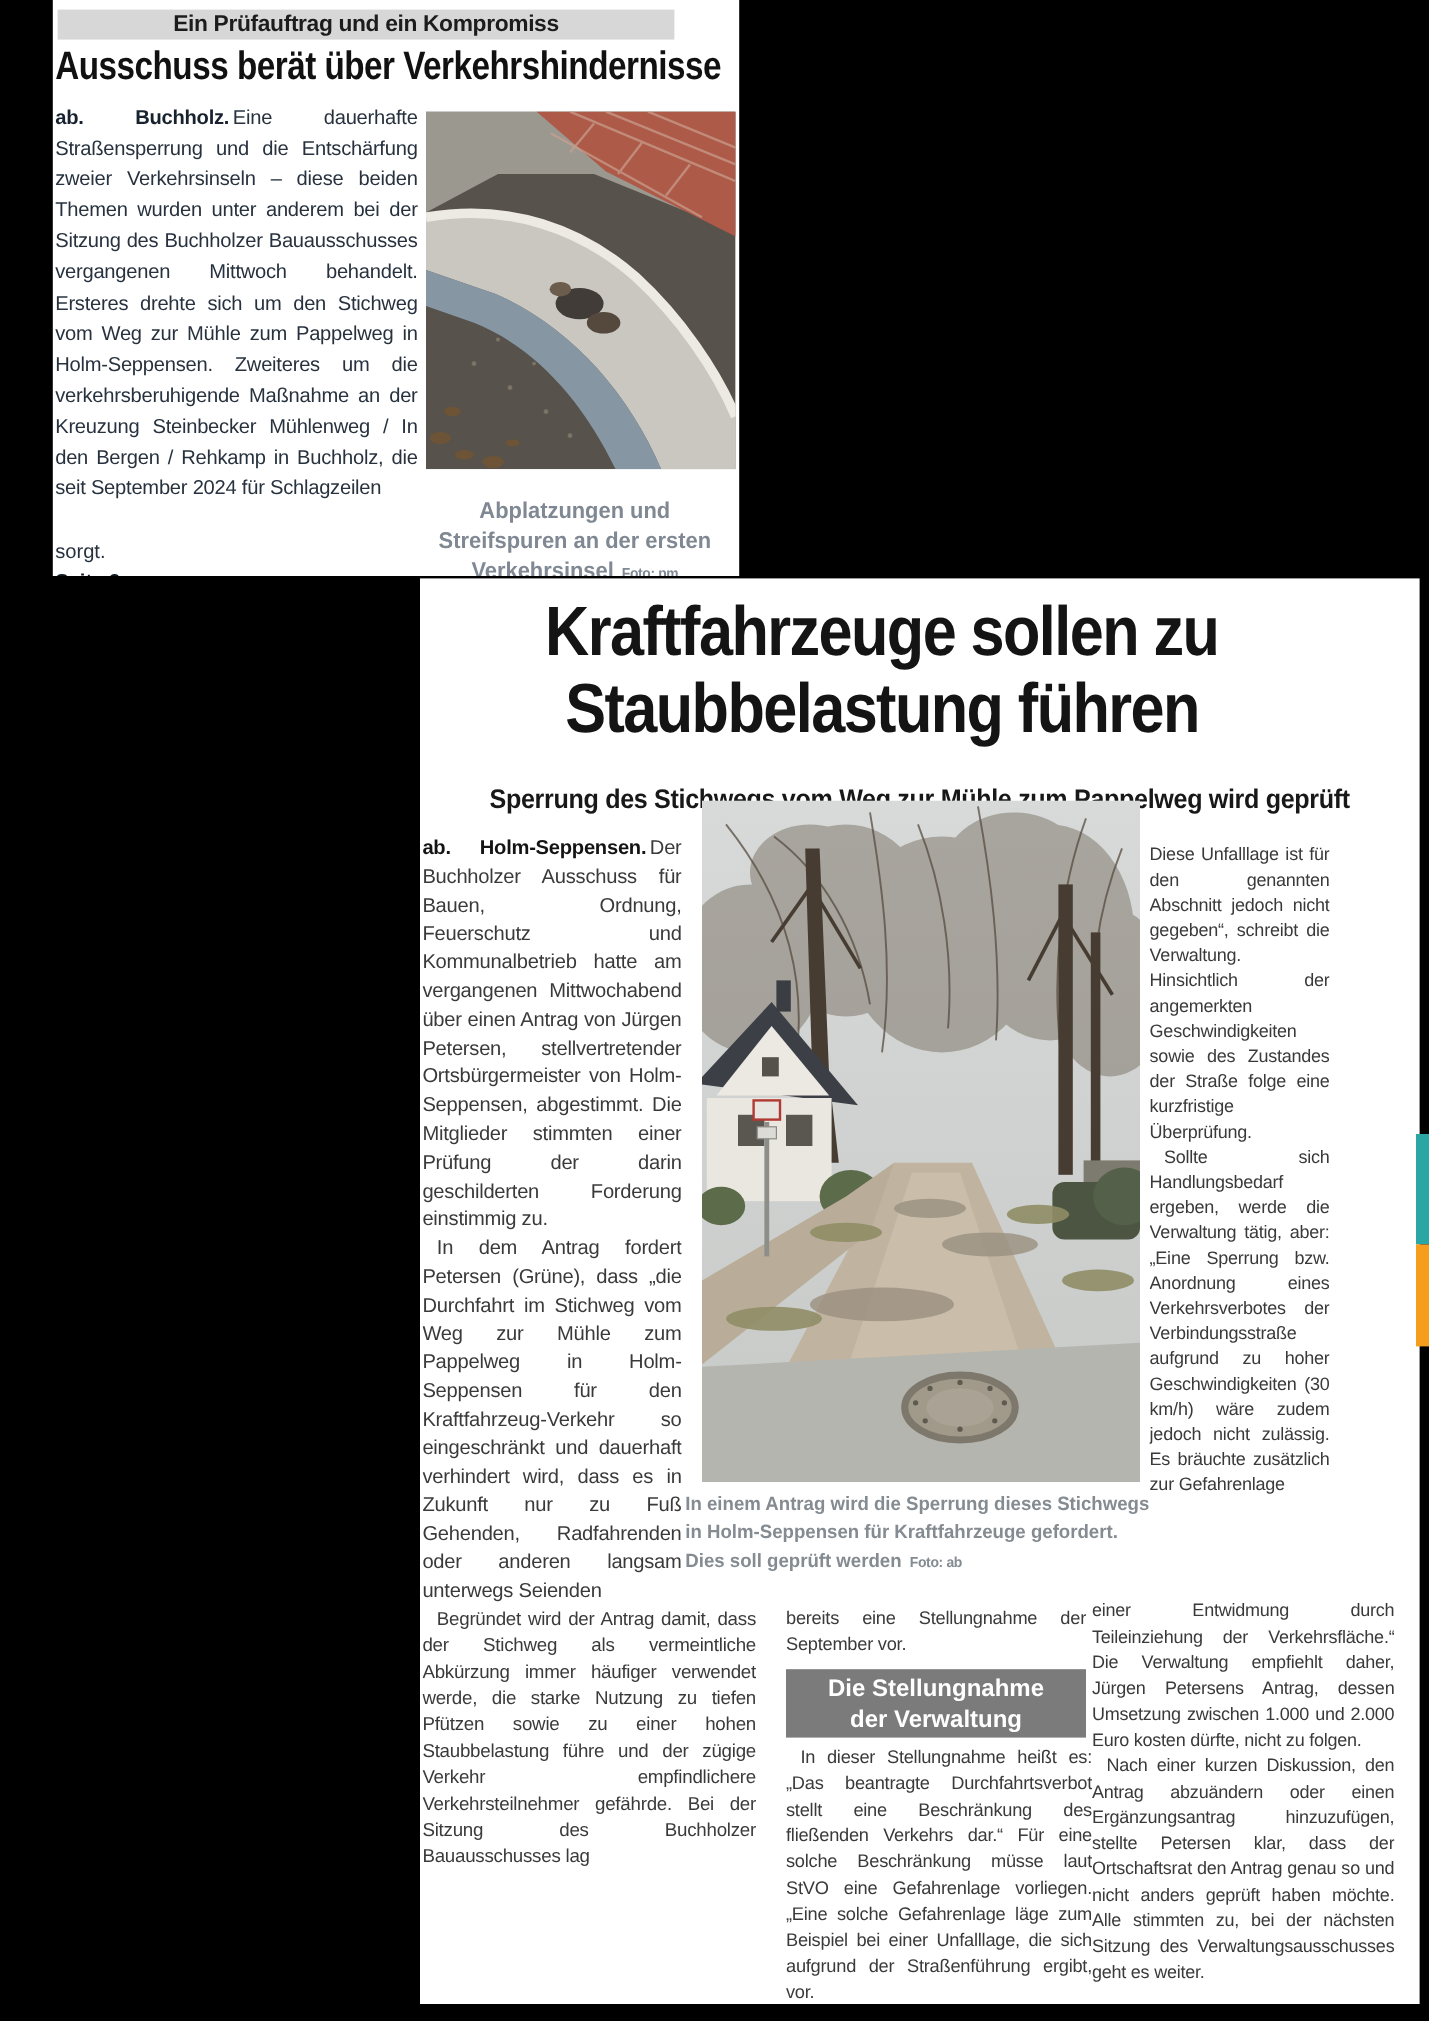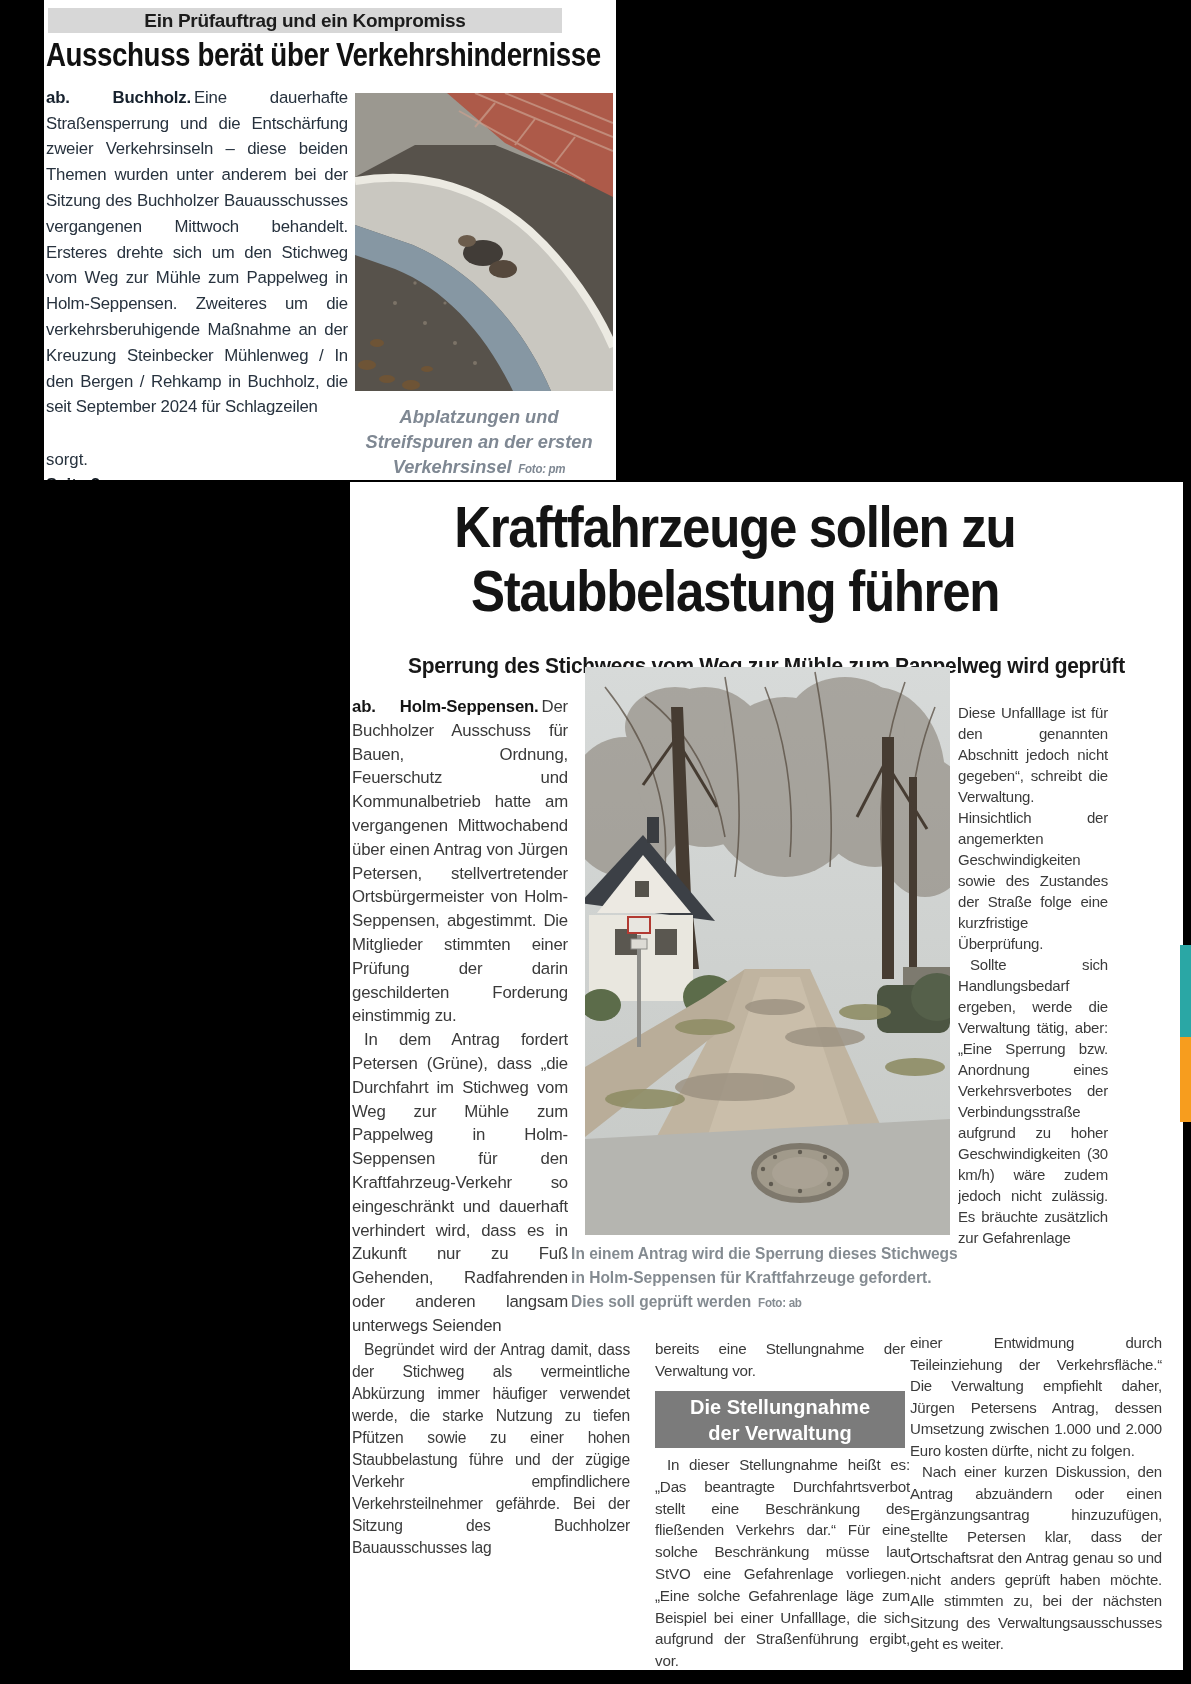--- a/index.html
+++ b/index.html
@@ -30,22 +30,22 @@
   }
   .bodyA b{color:#17222e;margin-right:3px;}
   .lastRowA{
     position:absolute;left:2px;top:447px;width:302px;
     display:flex;justify-content:space-between;
     font-size:16.8px;line-height:25px;color:#27323e;flex-direction:column;
   }
   .lastRowA .pref{font-weight:bold;color:#101820;}
   .photoA{position:absolute;left:311px;top:93px;width:258px;height:298px;}
   .capA{
-    position:absolute;left:300px;top:404px;width:270px;text-align:center;
-    font-weight:bold;font-size:19px;line-height:25px;color:#7f8893;font-style:italic;
+    position:absolute;left:300px;top:414px;width:270px;text-align:center;
+    font-weight:bold;font-size:19px;line-height:25px;color:#7f8893;
   }
   .capA .ln{white-space:nowrap;display:block;transform:scaleX(0.96);transform-origin:center top;}
   .credit{font-size:12px;font-weight:bold;letter-spacing:-0.3px;margin-left:7px;}
 
   
   .h1b{
     position:absolute;left:0;top:13px;width:770px;text-align:center;
     font-weight:800;font-size:58px;line-height:64px;color:#141414;
   }
   .h1b .ln{display:inline-block;white-space:nowrap;transform:scaleX(0.88);transform-origin:center top;letter-spacing:-1.5px;}
@@ -166,21 +166,21 @@
   <div id="col1n" class="colTxt">
     <p><b>ab. Holm-Seppensen.</b><span>Der Buchholzer Ausschuss für Bauen, Ordnung, Feuerschutz und Kommunalbetrieb hatte am vergangenen Mittwochabend über einen Antrag von Jürgen Petersen, stellvertretender Ortsbürgermeister von Holm-Seppensen, abgestimmt. Die Mitglieder stimmten einer Prüfung der darin geschilderten Forderung einstimmig zu.</span></p>
     <p class="ind">In dem Antrag fordert Petersen (Grüne), dass „die Durchfahrt im Stichweg vom Weg zur Mühle zum Pappelweg in Holm-Seppensen für den Kraftfahrzeug-Verkehr so eingeschränkt und dauerhaft verhindert wird, dass es in Zukunft nur zu Fuß Gehenden, Radfahrenden oder anderen langsam unterwegs Seienden</p>
   </div>
 
   <div id="col1w" class="colTxt">
     <p class="ind">Begründet wird der Antrag damit, dass der Stichweg als vermeintliche Abkürzung immer häufiger verwendet werde, die starke Nutzung zu tiefen Pfützen sowie zu einer hohen Staubbelastung führe und der zügige Verkehr empfindlichere Verkehrsteilnehmer gefährde. Bei der Sitzung des Buchholzer Bauausschusses lag</p>
   </div>
 
   <div id="col2b" class="colTxt">
-    <p>bereits eine Stellungnahme der Verwaltung vor.</p>
+    <p>bereits eine Stellungnahme der September vor.</p>
   </div>
 
   <div id="box">
     <span>Die Stellungnahme</span><br>
     <span>der Verwaltung</span>
   </div>
 
   <div id="col2p2" class="colTxt">
     <p class="ind">In dieser Stellungnahme heißt es: „Das beantragte Durchfahrtsverbot stellt eine Beschränkung des fließenden Verkehrs dar.“ Für eine solche Beschränkung müsse laut StVO eine Gefahrenlage vorliegen. „Eine solche Gefahrenlage läge zum Beispiel bei einer Unfalllage, die sich aufgrund der Straßenführung ergibt, vor.</p>
   </div>

